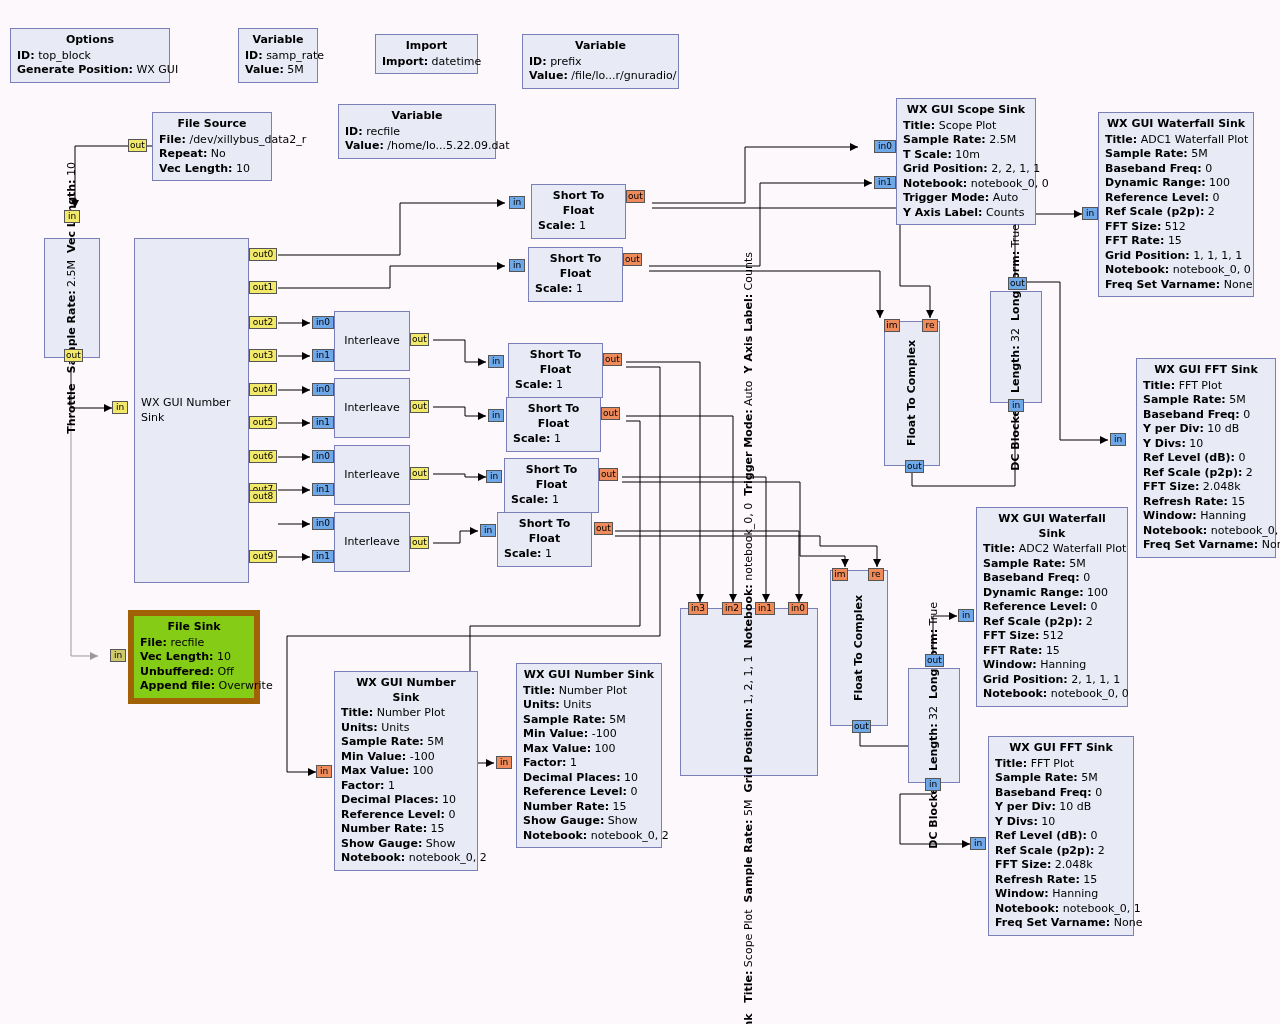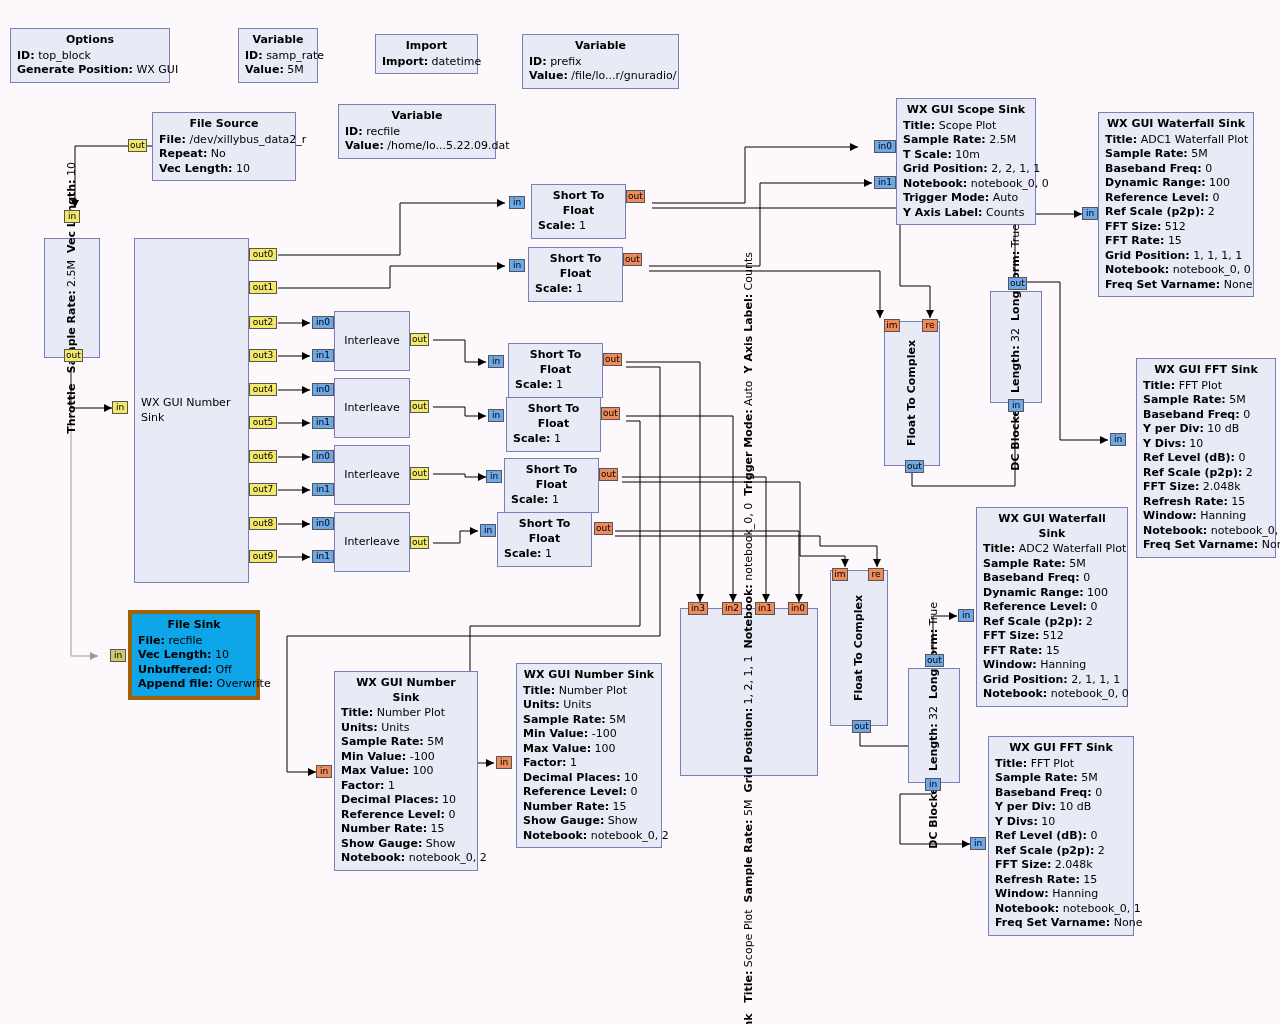--- a/index.html
+++ b/index.html
@@ -18,21 +18,21 @@
     position:absolute;
     background:#e8eaf6;
     border:1px solid #7a7fb8;
     box-sizing:border-box;
     padding:4px 6px;
     line-height:1.32;
   }
   .block .title{font-weight:bold;text-align:center;display:block;margin-bottom:1px;}
   .block .row{white-space:nowrap;}
   .block .row b{font-weight:bold;}
-  .gray{background:#0ea5e9;border:4px solid #a16207;}
+  .gray{background:#84cc16;border:6px solid #a16207;}
   .port{
     position:absolute;
     box-sizing:border-box;
     border:1px solid #555;
     font-size:9px;
     line-height:11px;
     text-align:center;
     padding:0 1px;
     height:13px;
     min-width:16px;
@@ -187,21 +187,21 @@
   <span class="title">Import</span>
   <div class="row"><b>Import:</b> <span>datetime</span></div>
 </div>
 
 <div class="block" style="left:522px;top:18px;width:157px;">
   <span class="title">Variable</span>
   <div class="row"><b>ID:</b> <span>prefix</span></div>
   <div class="row"><b>Value:</b> <span>/file/lo...r/gnuradio/</span></div>
 </div>
 
-<div class="block" style="left:152px;top:96px;width:144px;">
+<div class="block" style="left:152px;top:96px;width:120px;">
   <span class="title">File Source</span>
   <div class="row"><b>File:</b> <span>/dev/xillybus_data2_r</span></div>
   <div class="row"><b>Repeat:</b> <span>No</span></div>
   <div class="row"><b>Vec Length:</b> <span>10</span></div>
 </div>
 <div class="port pout" style="left:128px;top:123px;">out</div>
 
 <div class="block" style="left:338px;top:88px;width:158px;">
   <span class="title">Variable</span>
   <div class="row"><b>ID:</b> <span>recfile</span></div>
@@ -225,21 +225,21 @@
 </div>
 <div class="port pin" style="left:112px;top:385px;">in</div>
 <div class="port pout" style="left:249px;top:232px;min-width:28px;">out0</div>
 <div class="port pout" style="left:249px;top:265px;min-width:28px;">out1</div>
 <div class="port pout" style="left:249px;top:300px;min-width:28px;text-align:center;">out2</div>
 <div class="port pout" style="left:249px;top:333px;min-width:28px;">out3</div>
 <div class="port pout" style="left:249px;top:367px;min-width:28px;">out4</div>
 <div class="port pout" style="left:249px;top:400px;min-width:28px;">out5</div>
 <div class="port pout" style="left:249px;top:434px;min-width:28px;">out6</div>
 <div class="port pout" style="left:249px;top:467px;min-width:28px;">out7</div>
-<div class="port pout" style="left:249px;top:501px;min-width:28px;">out8</div>
+<div class="port pout" style="left:249px;top:474px;min-width:28px;">out8</div>
 <div class="port pout" style="left:249px;top:534px;min-width:28px;">out9</div>
 
 <div class="block" style="left:334px;top:295px;width:76px;height:60px;display:flex;align-items:center;justify-content:center;">
   <span>Interleave</span>
 </div>
 <div class="port pblue" style="left:312px;top:300px;min-width:22px;">in0</div>
 <div class="port pblue" style="left:312px;top:333px;min-width:22px;">in1</div>
 <div class="port pout" style="left:410px;top:317px;">out</div>
 
 <div class="block" style="left:334px;top:362px;width:76px;height:60px;display:flex;align-items:center;justify-content:center;">

